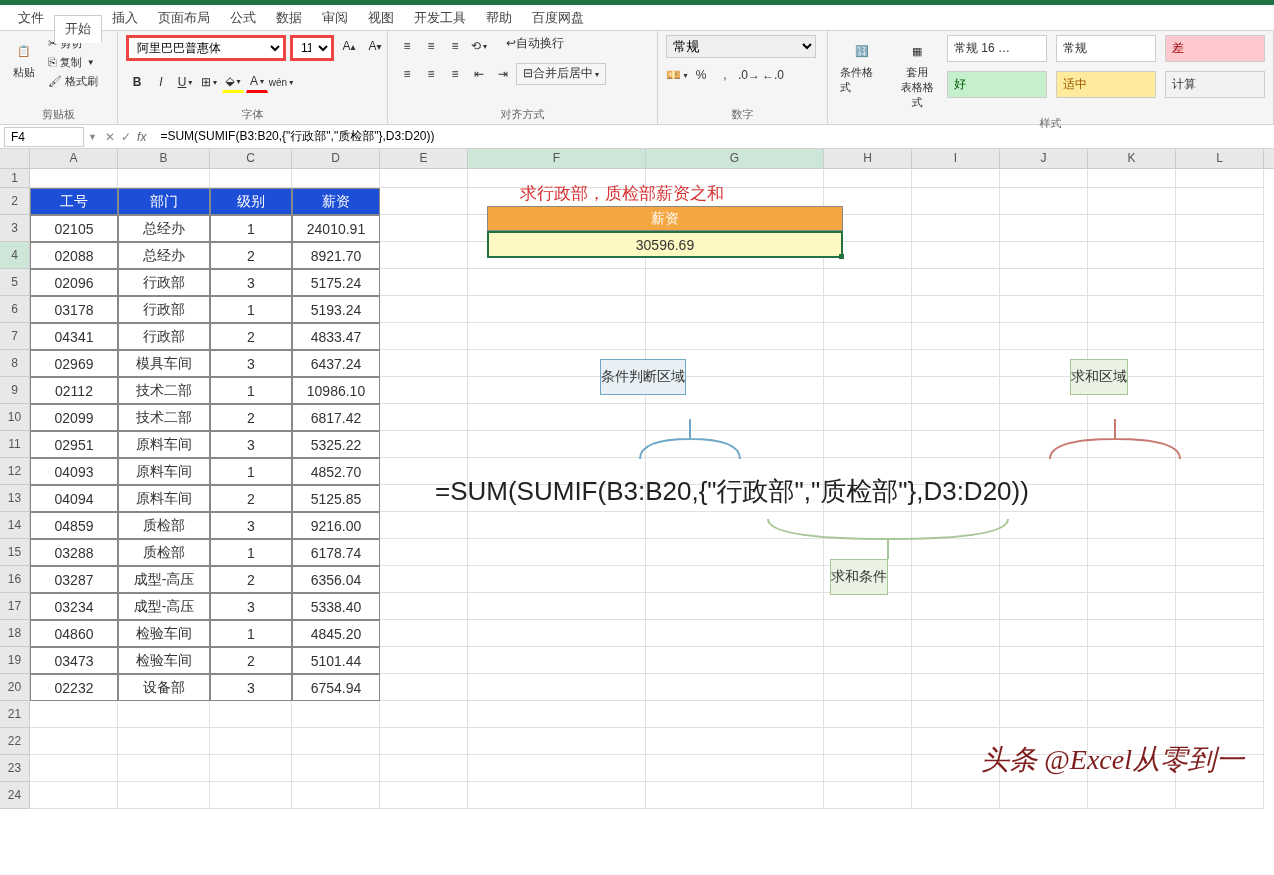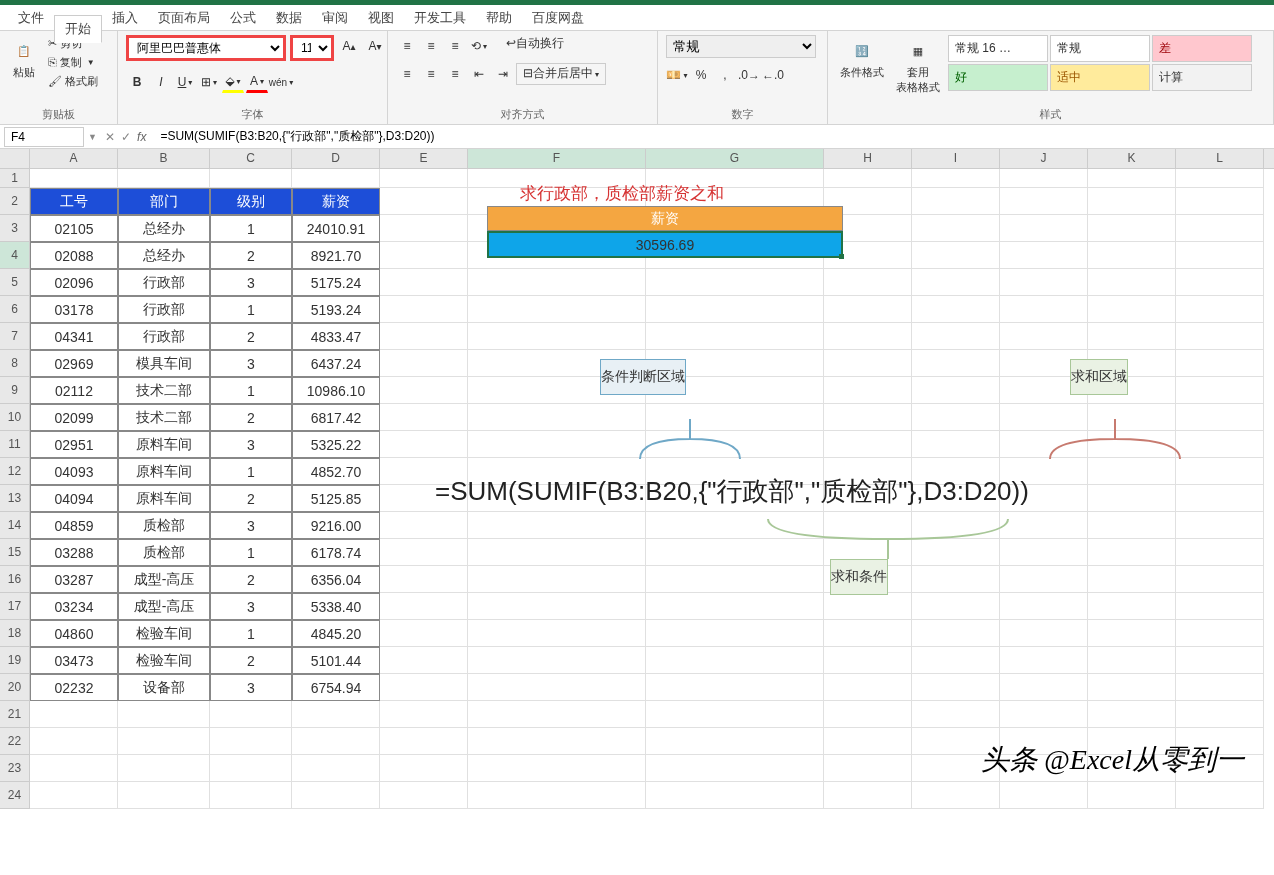--- a/index.html
+++ b/index.html
@@ -14,21 +14,21 @@
 .rgroup .gcontent{display:flex;gap:4px;align-items:flex-start;flex:1;}
 .btncol{display:flex;flex-direction:column;gap:2px;font-size:11px;}
 .btncol .sbtn{display:flex;align-items:center;gap:3px;padding:1px 4px;cursor:pointer;}
 .bigbtn{display:flex;flex-direction:column;align-items:center;gap:2px;padding:4px;cursor:pointer;font-size:11px;}
 .bigbtn .bicon{width:24px;height:24px;display:flex;align-items:center;justify-content:center;}
 .fontsel{display:flex;gap:4px;margin-bottom:4px;}
 .fontsel select,.fontsel input{border:3px solid #ef4444;font-size:12px;padding:2px 4px;background:#fff;}
 .iconrow{display:flex;gap:2px;}
 .iconbtn{width:22px;height:22px;display:flex;align-items:center;justify-content:center;border:1px solid transparent;cursor:pointer;font-size:12px;}
 .dd{font-size:8px;margin-left:2px;}
-.styles-grid{display:grid;grid-template-columns:repeat(3,100px);gap:2px;}
+.styles-grid{display:grid;grid-template-columns:repeat(3,100px);gap:9px;}
 .stylecell{border:1px solid #ccc;padding:4px 6px;font-size:12px;text-align:left;}
 .sc1{background:#fff;}
 .sc2{background:#ffc7ce;color:#9c0006;}
 .sc3{background:#c6efce;color:#006100;}
 .sc4{background:#ffeb9c;color:#9c5700;}
 .sc5{background:#f2f2f2;}
 .formulabar{display:flex;align-items:center;border-bottom:1px solid #d4d4d4;height:24px;background:#fff;}
 .namebox{width:80px;border:1px solid #ccc;padding:2px 6px;font-size:12px;margin:2px 4px;}
 .fbicons{display:flex;gap:6px;padding:0 8px;color:#888;}
 .fx{font-style:italic;color:#666;}
@@ -40,27 +40,27 @@
 .colhead.sel{background:#cde6d8;}
 .gridrow{display:flex;height:27px;}
 .gridrow .rh{width:30px;background:#e8e8e8;border-right:1px solid #ccc;border-bottom:1px solid #ccc;text-align:center;font-size:12px;color:#555;line-height:27px;}
 .gridrow .rh.sel{background:#cde6d8;}
 .cell{border-right:1px solid #e0e0e0;border-bottom:1px solid #e0e0e0;padding:0 4px;font-size:14px;display:flex;align-items:center;justify-content:center;overflow:hidden;}
 .cA{width:88px;}.cB{width:92px;}.cC{width:82px;}.cD{width:88px;}.cE{width:88px;}.cF{width:178px;}.cG{width:178px;}.cH{width:88px;}.cI{width:88px;}.cJ{width:88px;}.cK{width:88px;}.cL{width:88px;}
 .thcell{background:#1d4ed8;color:#fff;border:1px solid #888;font-size:14px;}
 .tdcell{border:1px solid #888;background:#fff;font-size:14px;}
 .redtitle{position:absolute;left:520px;top:6px;color:#d63333;font-size:17px;font-weight:400;}
 .orangehdr{position:absolute;left:487px;top:30px;width:356px;height:25px;background:#f4a641;border:1px solid #888;color:#fff;display:flex;align-items:center;justify-content:center;font-size:14px;}
-.resultcell{position:absolute;left:487px;top:55px;width:356px;height:27px;border:2px solid #217346;background:#0ea5e9;display:flex;align-items:center;justify-content:center;font-size:14px;}
+.resultcell{position:absolute;left:487px;top:55px;width:356px;height:27px;border:2px solid #217346;background:#fef9c3;display:flex;align-items:center;justify-content:center;font-size:14px;}
 .resultcell::after{content:"";position:absolute;right:-3px;bottom:-3px;width:5px;height:5px;background:#217346;}
 .annot{position:absolute;border:1px solid;padding:8px 0;font-size:14px;background:#fff;}
 .annot.blue{border-color:#6fa8c7;background:#e8f0f5;}
 .annot.green{border-color:#a8c798;background:#eaf2e4;}
 .formula-big{position:absolute;left:435px;top:325px;font-size:26px;font-family:Arial,sans-serif;color:#222;}
-.watermark{position:absolute;right:30px;bottom:30px;font-size:28px;color:#000000;font-style:italic;font-family:serif;}
+.watermark{position:absolute;right:30px;bottom:30px;font-size:28px;color:#7f1d1d;font-style:italic;font-family:serif;}
 svg.bracket{position:absolute;}
 </style>
 </head>
 <body>
 
 <div class="titlebar"></div>
 
 <div class="menubar">
   <div class="mitem">文件</div>
   <div class="mitem active">开始</div>

